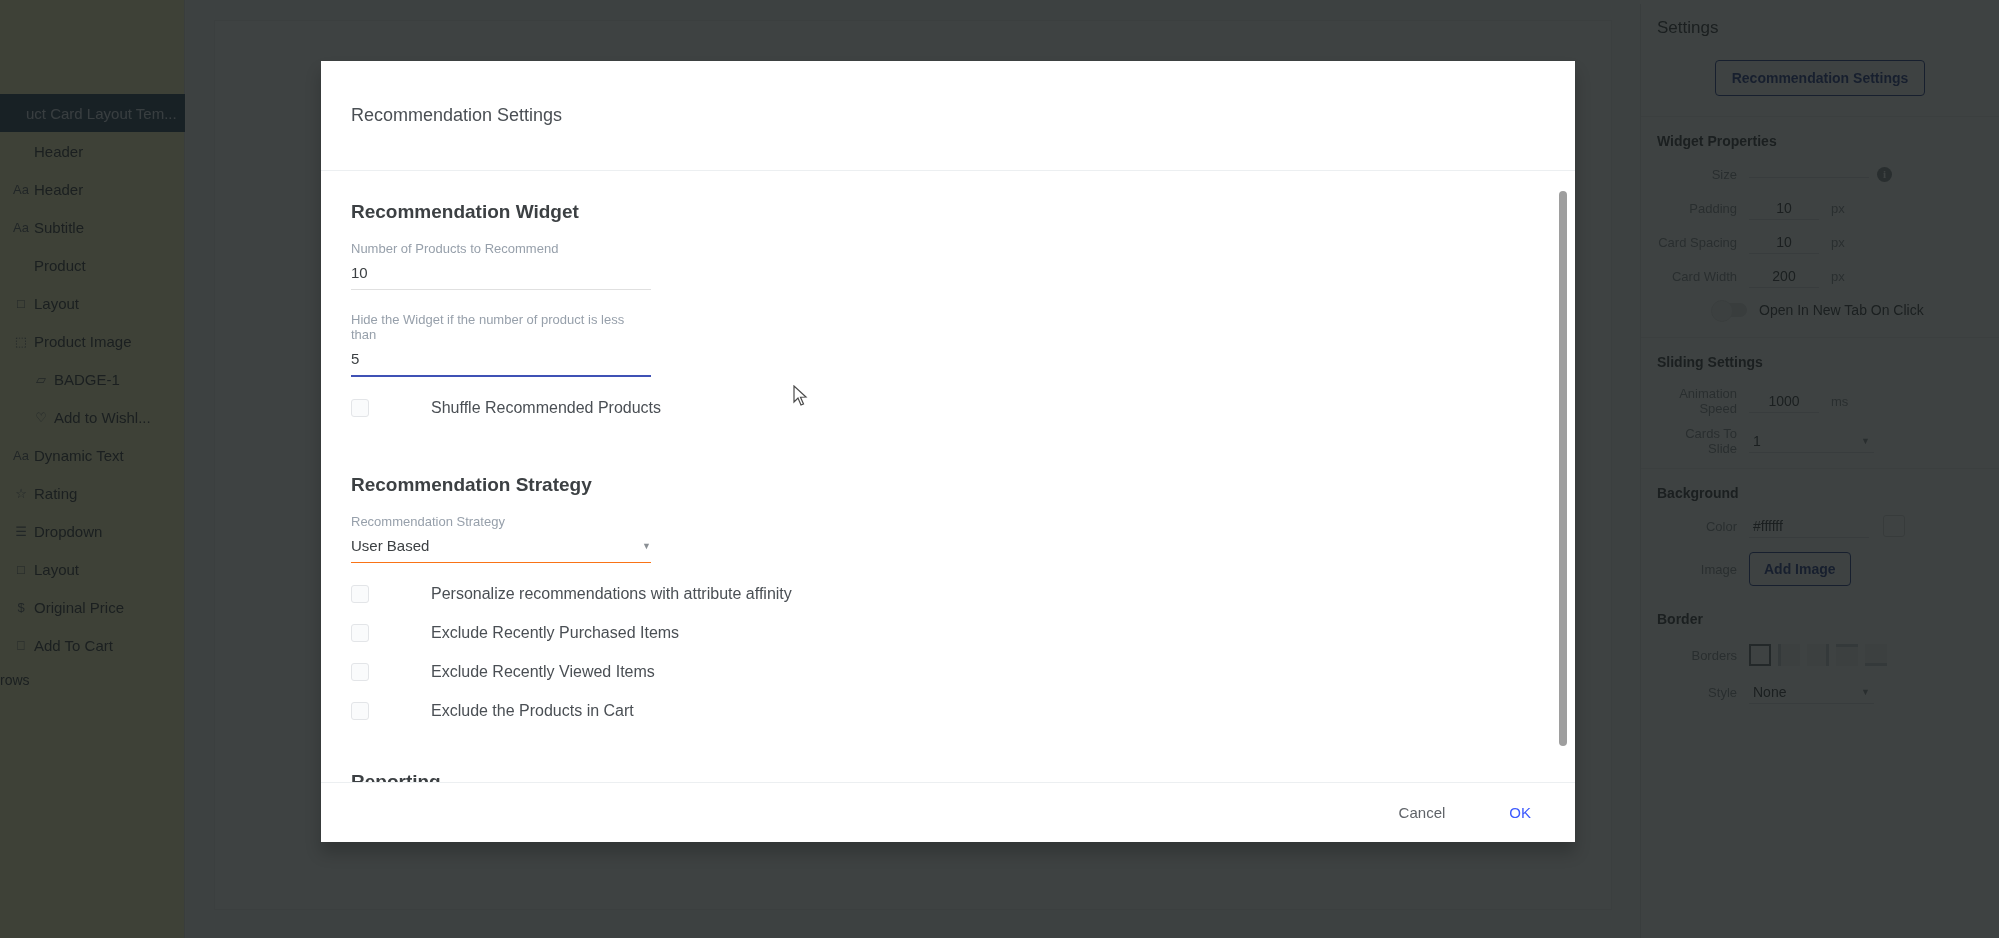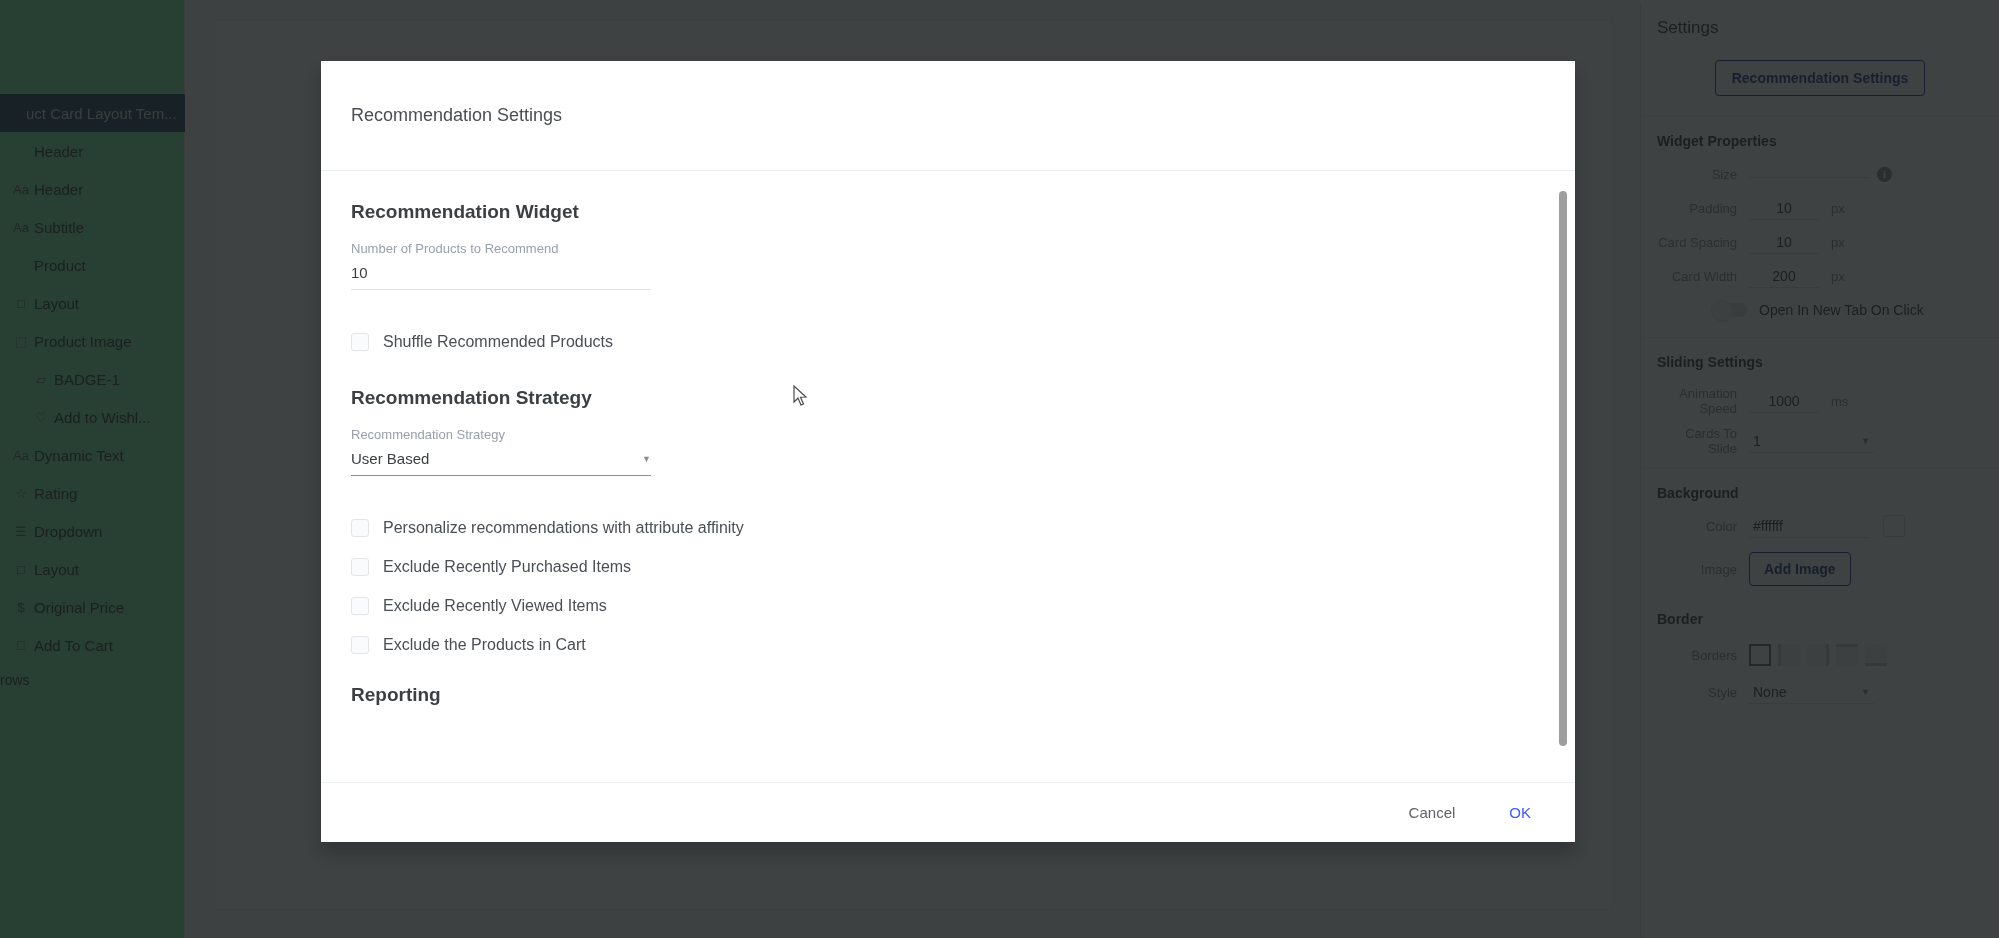--- a/index.html
+++ b/index.html
@@ -20,21 +20,21 @@
   
   .app-layer {
     position: absolute;
     inset: 0;
     background: #ffffff;
   }
   .left-rail {
     position: absolute;
     left: 0; top: 0;
     width: 185px; height: 938px;
-    background: #86efac;
+    background: #fef9c3;
     border-right: 1px solid #e3e3e3;
   }
   .left-tree {
     position: absolute;
     left: 0; top: 0;
     width: 185px;
     padding-top: 6px;
   }
   .tree-top-blank { height: 88px; }
   .tree-row {
@@ -280,22 +280,23 @@
     color: #3c4043;
     padding-bottom: 8px;
     border-bottom: 1px solid #f97316;
     display: flex;
     justify-content: space-between;
     align-items: center;
     gap: 34px;
   }
   .cb-row {
     display: flex;
-    align-items: flex-end;
+    align-items: flex-start;
     height: 39px;
+    gap: 48px;
   }
   .cb-box {
     width: 18px; height: 18px;
     border: 1px solid #e3e5e8;
     background: #fafbfc;
     border-radius: 3px;
     margin-right: 14px;
     flex: 0 0 18px;
   }
   .cb-lbl {
@@ -315,21 +316,21 @@
     background: #9e9e9e;
     border-radius: 4px;
   }
   .modal-foot {
     flex: 0 0 60px;
     border-top: 1px solid #eceff1;
     display: flex;
     align-items: center;
     justify-content: flex-end;
     padding-right: 34px;
-    gap: 34px;
+    gap: 44px;
   }
   .foot-btn {
     background: none;
     border: none;
     font-size: 15px;
     font-family: "Liberation Sans", sans-serif;
     cursor: pointer;
     padding: 8px 10px;
   }
   .foot-btn.cancel { color: #5f6368; }
@@ -529,20 +530,24 @@
 
     <div class="modal-body">
 
       <div class="sec-head">Recommendation Widget</div>
 
       <div class="field-block">
         <div class="field-lbl">Number of Products to Recommend</div>
         <div class="field-input">10</div>
       </div>
 
+      <div class="field-block">
+        <div class="field-lbl">Hide the Widget if the number of product is less than</div>
+        <div class="field-input focused">5</div>
+      </div>
 
       <div class="cb-row">
         <div class="cb-box"></div>
         <div class="cb-lbl">Shuffle Recommended Products</div>
       </div>
 
       <div class="sec-head second">Recommendation Strategy</div>
 
       <div class="field-block">
         <div class="field-lbl">Recommendation Strategy</div>

